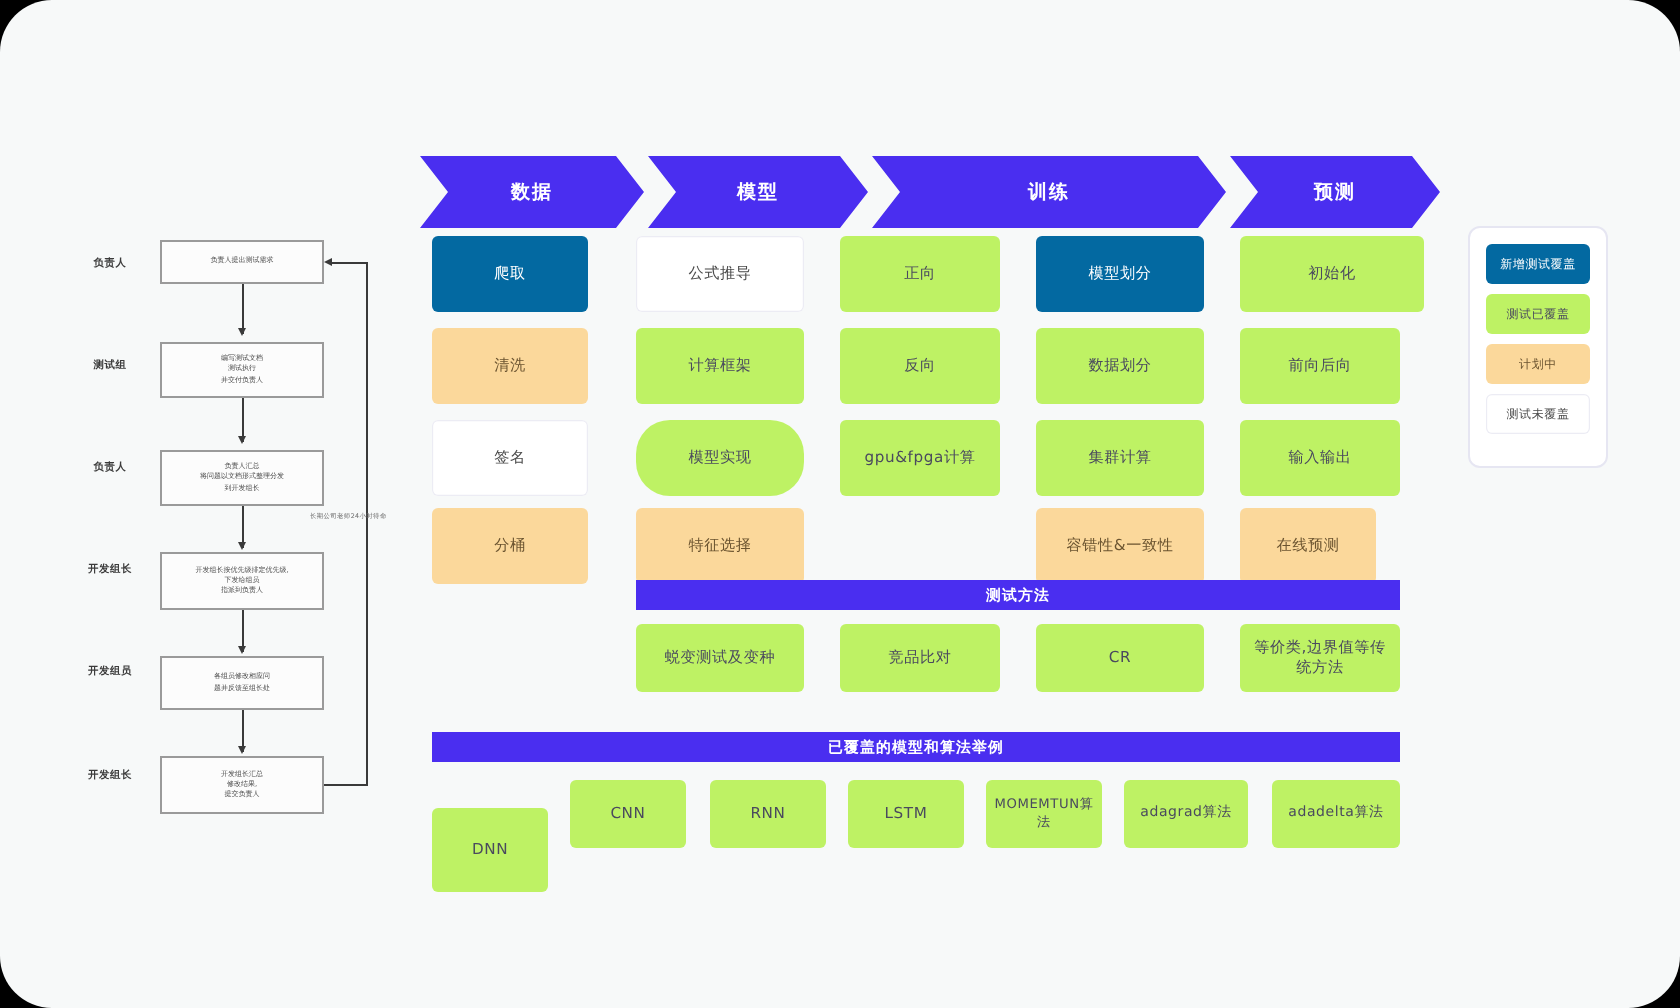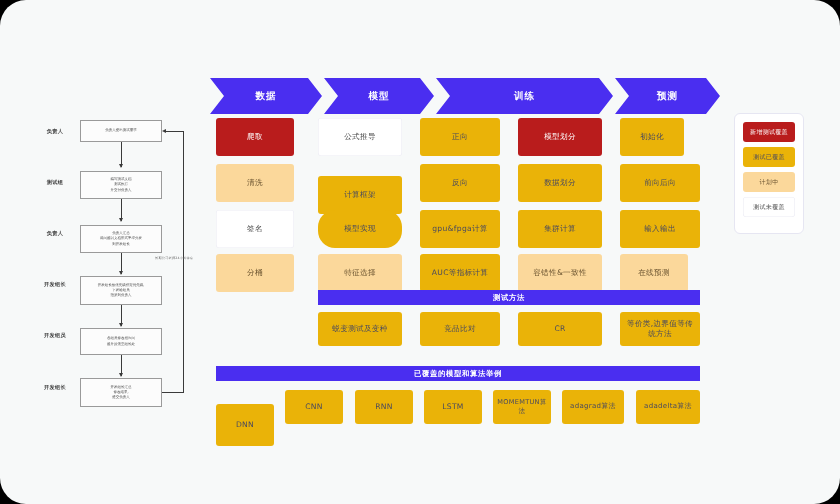--- a/index.html
+++ b/index.html
@@ -65,22 +65,22 @@
   }
   .chev.first { clip-path: polygon(0 0, calc(100% - 14px) 0, 100% 50%, calc(100% - 14px) 100%, 0 100%, 14px 50%); }
 
   
   .card {
     position: absolute; border-radius: 3px;
     display: flex; align-items: center; justify-content: center;
     text-align: center; line-height: 1.35;
     font-size: 7.6px; letter-spacing: 0.3px; padding: 2px 4px;
   }
-  .c-purple  { background: #b91c1c; color: #ffffff; }
-  .c-lav     { background: #eab308; color: #4a4a5e; }
+  .c-purple  { background: #0369a1; color: #ffffff; }
+  .c-lav     { background: #bef264; color: #4a4a5e; }
   .c-orange  { background: #fbd89b; color: #6b5430; }
   .c-white   { background: #ffffff; color: #4a4a4a; box-shadow: 0 0 0 0.6px #ececf4 inset; }
 
   
   .band {
     position: absolute; height: 15px; background: #4a2ef0;
     color: #fff; display: flex; align-items: center; justify-content: center;
     font-size: 7.4px; font-weight: 700; letter-spacing: 0.6px;
   }
 
@@ -194,57 +194,54 @@
   <div class="card c-white" style="left:216px;top:210px;width:78px;height:38px;">
     <span>签名</span>
   </div>
   <div class="card c-orange" style="left:216px;top:254px;width:78px;height:38px;">
     <span>分桶</span>
   </div>
 
   <div class="card c-white" style="left:318px;top:118px;width:84px;height:38px;">
     <span>公式推导</span>
   </div>
-  <div class="card c-lav" style="left:318px;top:176px;width:84px;height:38px;">
+  <div class="card c-lav" style="left:318px;top:164px;width:84px;height:38px;">
     <span>计算框架</span>
   </div>
   <div class="card c-lav" style="left:318px;top:210px;width:84px;height:38px;border-radius:17px;">
     <span>模型实现</span>
   </div>
   <div class="card c-orange" style="left:318px;top:254px;width:84px;height:38px;">
     <span>特征选择</span>
   </div>
 
   <div class="card c-lav" style="left:420px;top:118px;width:80px;height:38px;">
     <span>正向</span>
   </div>
   <div class="card c-lav" style="left:420px;top:164px;width:80px;height:38px;">
     <span>反向</span>
   </div>
   <div class="card c-lav" style="left:420px;top:210px;width:80px;height:38px;">
     <span>gpu&amp;fpga计算</span>
   </div>
-  <div class="card c-lav" style="left:420px;top:254px;width:80px;height:38px;">
-    <span>AUC等指标计算</span>
-  </div>
 
   <div class="card c-purple" style="left:518px;top:118px;width:84px;height:38px;">
     <span>模型划分</span>
   </div>
   <div class="card c-lav" style="left:518px;top:164px;width:84px;height:38px;">
     <span>数据划分</span>
   </div>
   <div class="card c-lav" style="left:518px;top:210px;width:84px;height:38px;">
     <span>集群计算</span>
   </div>
   <div class="card c-orange" style="left:518px;top:254px;width:84px;height:38px;">
     <span>容错性&amp;一致性</span>
   </div>
 
-  <div class="card c-lav" style="left:620px;top:118px;width:64px;height:38px;">
+  <div class="card c-lav" style="left:620px;top:118px;width:92px;height:38px;">
     <span>初始化</span>
   </div>
   <div class="card c-lav" style="left:620px;top:164px;width:80px;height:38px;">
     <span>前向后向</span>
   </div>
   <div class="card c-lav" style="left:620px;top:210px;width:80px;height:38px;">
     <span>输入输出</span>
   </div>
   <div class="card c-orange" style="left:620px;top:254px;width:68px;height:38px;">
     <span>在线预测</span>

